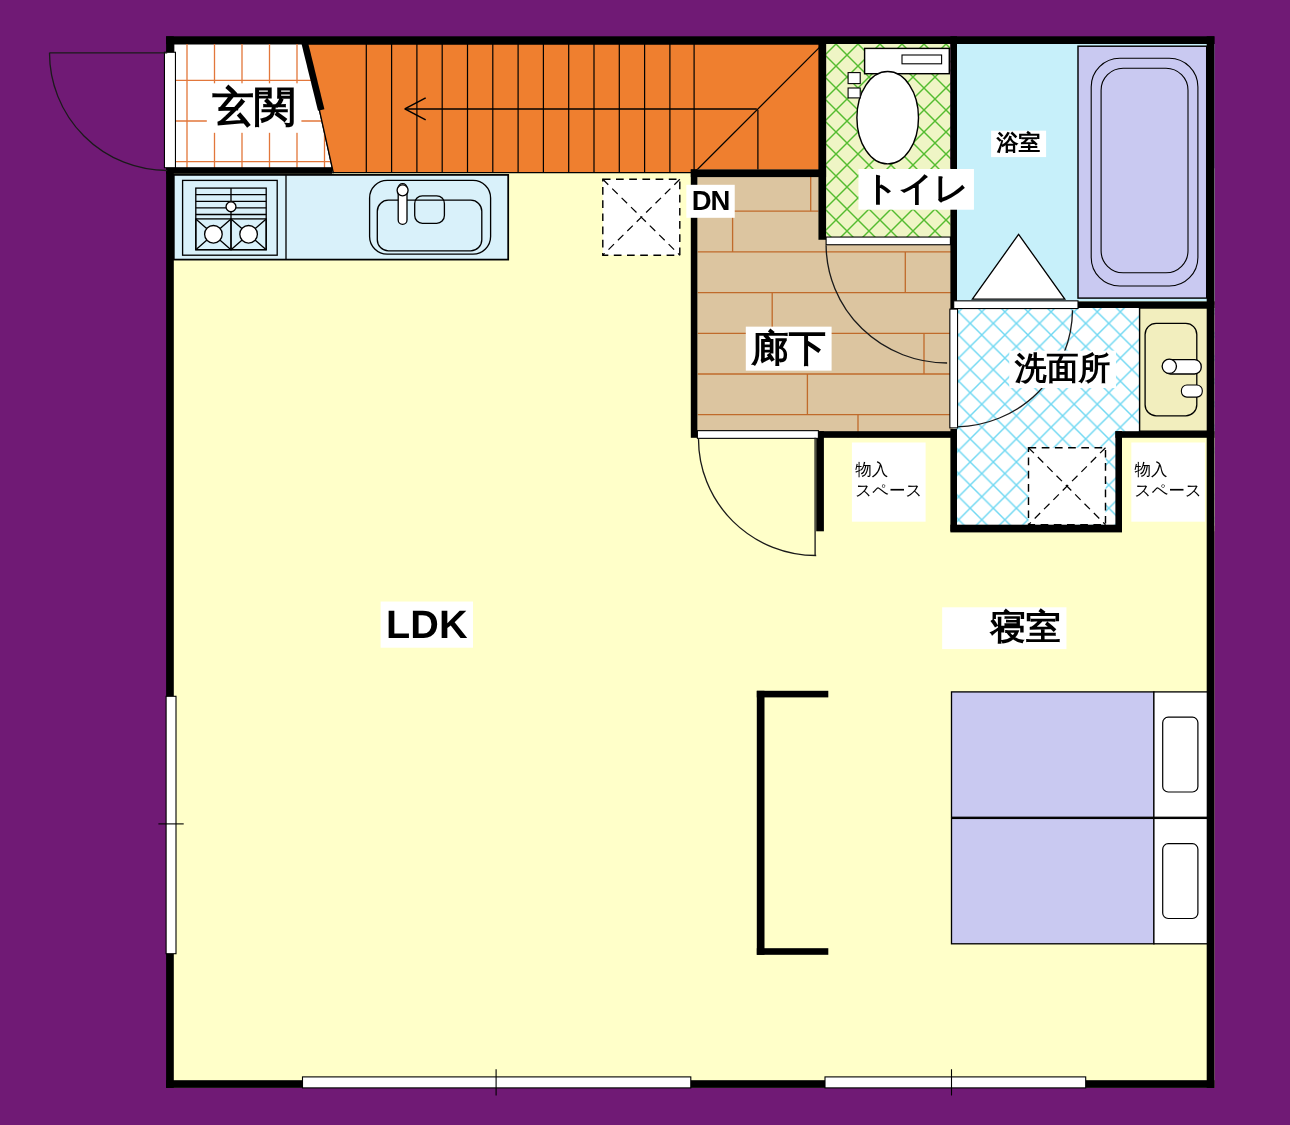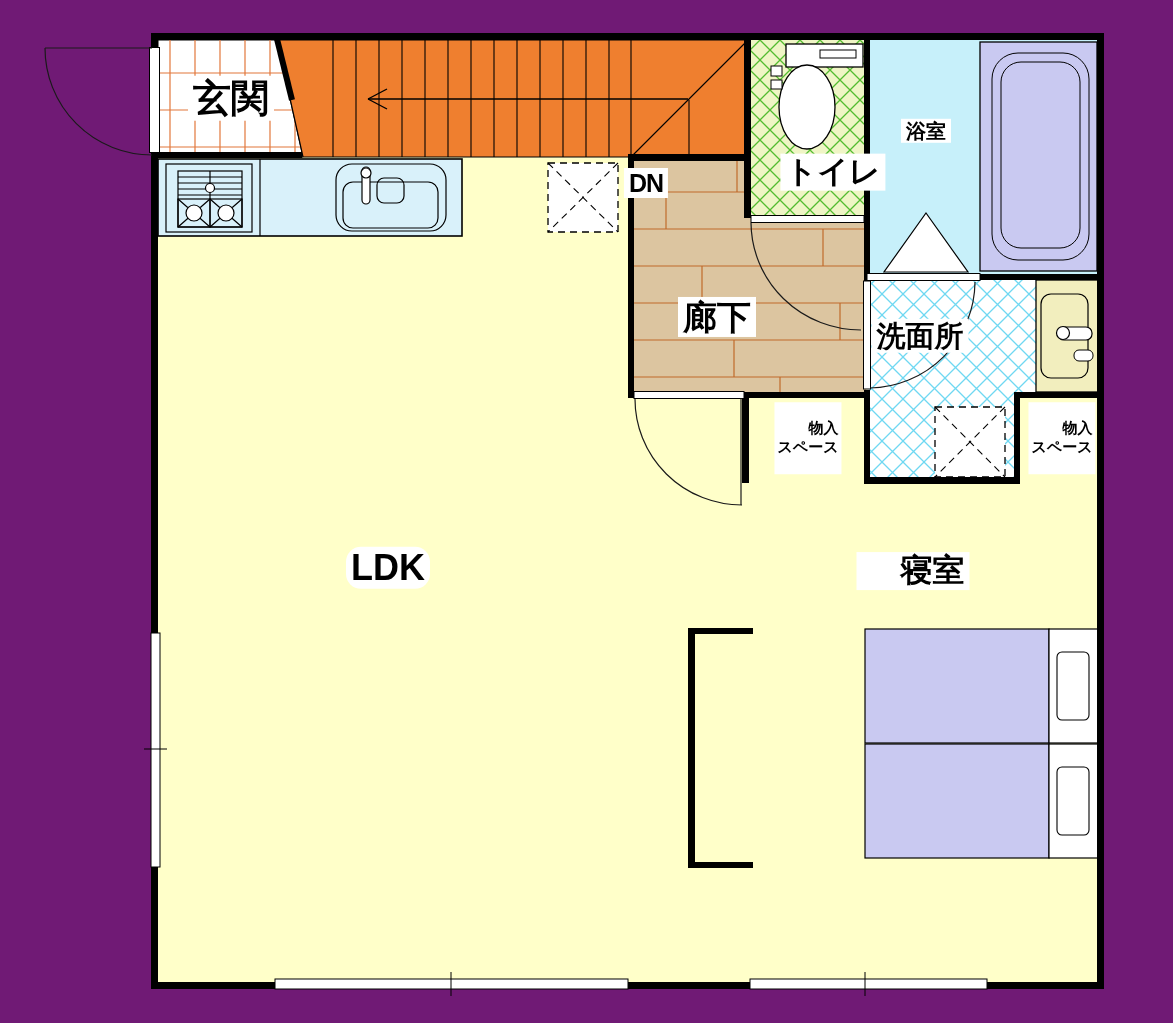--- a/index.html
+++ b/index.html
@@ -32,33 +32,33 @@
     transform:translate(-50%,-50%);
     background:#ffffff;
     color:#000000;
     font-weight:bold;
     line-height:1.12;
     padding:1px 5px;
     white-space:nowrap;
     z-index:5;
   }
   .room-label.small{
-    font-weight:700;
-    text-align:right;
+    font-weight:400;
+    text-align:left;
     white-space:normal;
     line-height:1.25;
     padding:17px 3px;
   }
   .lbl-genkan{left:231px;top:98px;font-size:38px;}
   .lbl-dn{left:646px;top:183px;font-size:25px;letter-spacing:-1px;}
   .lbl-toilet{left:812px;top:172px;font-size:31px;margin-left:21px;}
   .lbl-bath{left:926px;top:131px;font-size:20px;}
   .lbl-hall{left:717px;top:317px;font-size:34px;}
-  .lbl-wash{left:920px;top:336px;font-size:29px;}
-  .lbl-ldk{left:388px;top:568px;font-size:36px;border-radius:15px;}
+  .lbl-wash{left:966px;top:336px;font-size:29px;}
+  .lbl-ldk{left:388px;top:568px;font-size:36px;}
   .lbl-bed{left:913px;top:571px;font-size:32px;padding-left:44px;}
   .lbl-store-l{left:808px;top:438px;font-size:15px;}
   .lbl-store-r{left:1062px;top:438px;font-size:15px;}
   .room-label span{display:block;}
 </style>
 </head>
 <body>
 
 <div class="plan">
 

